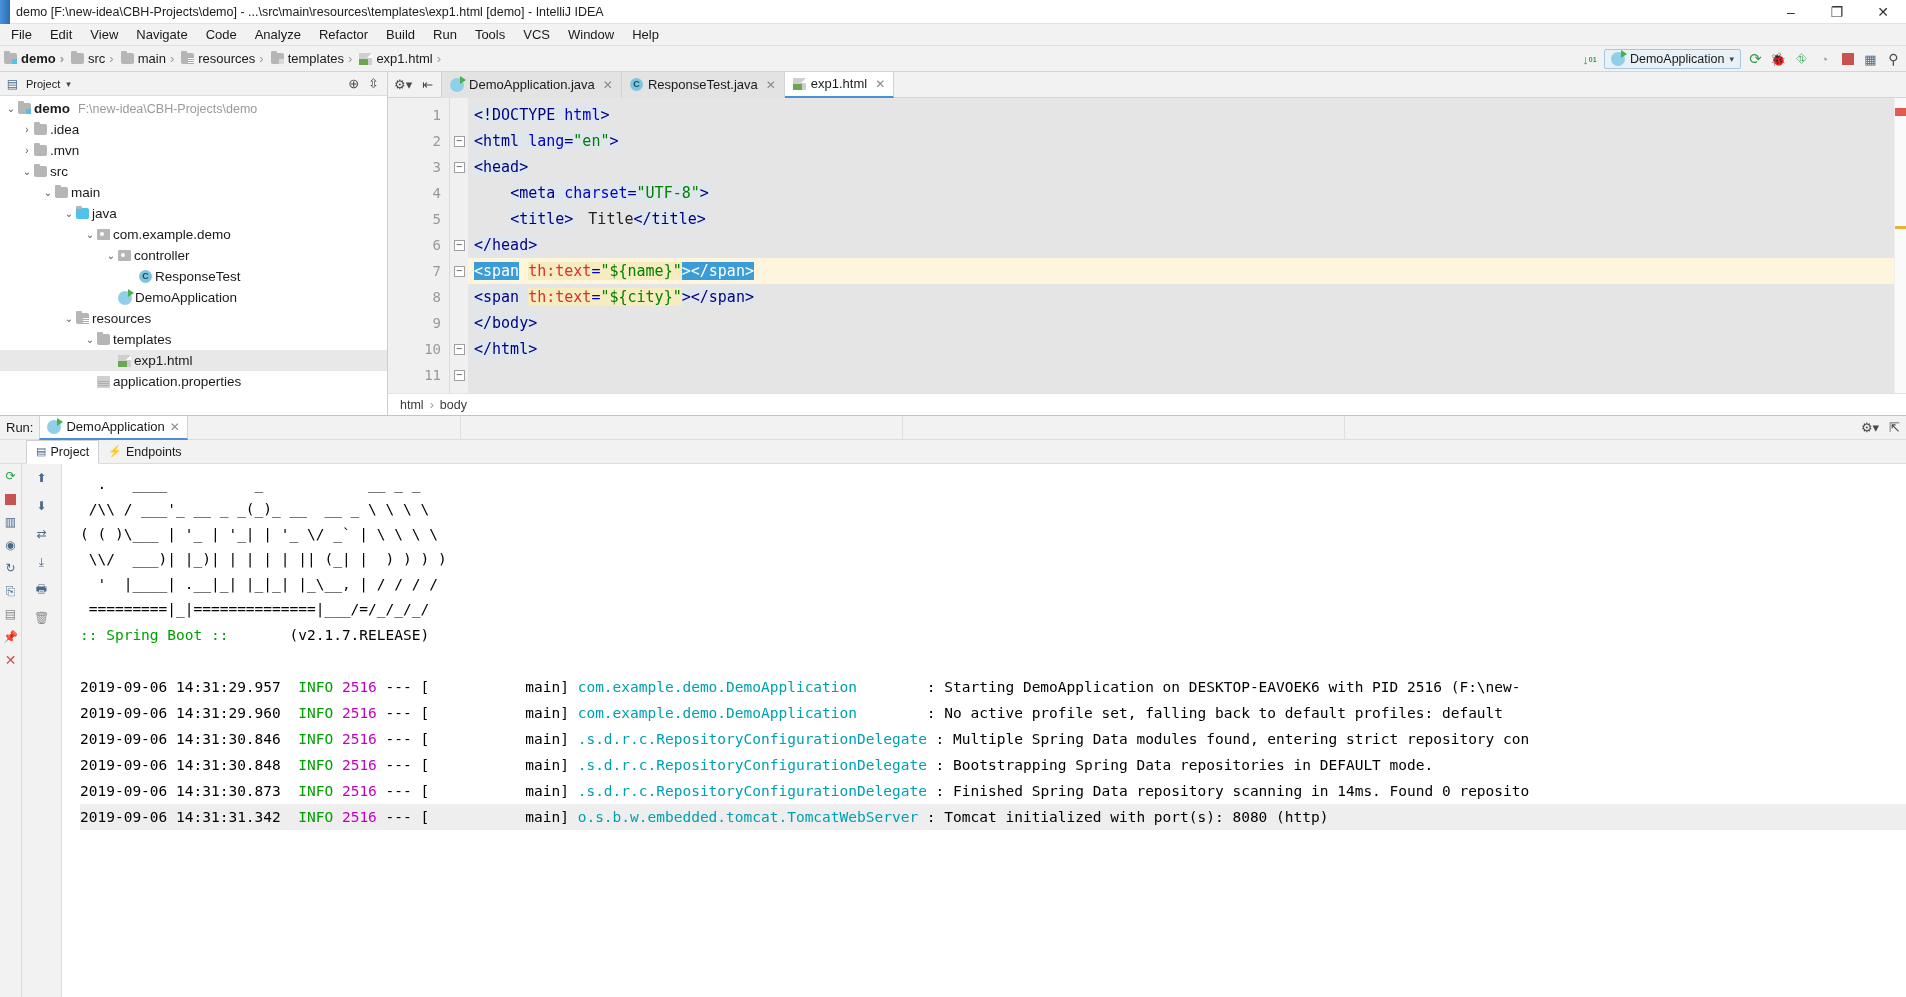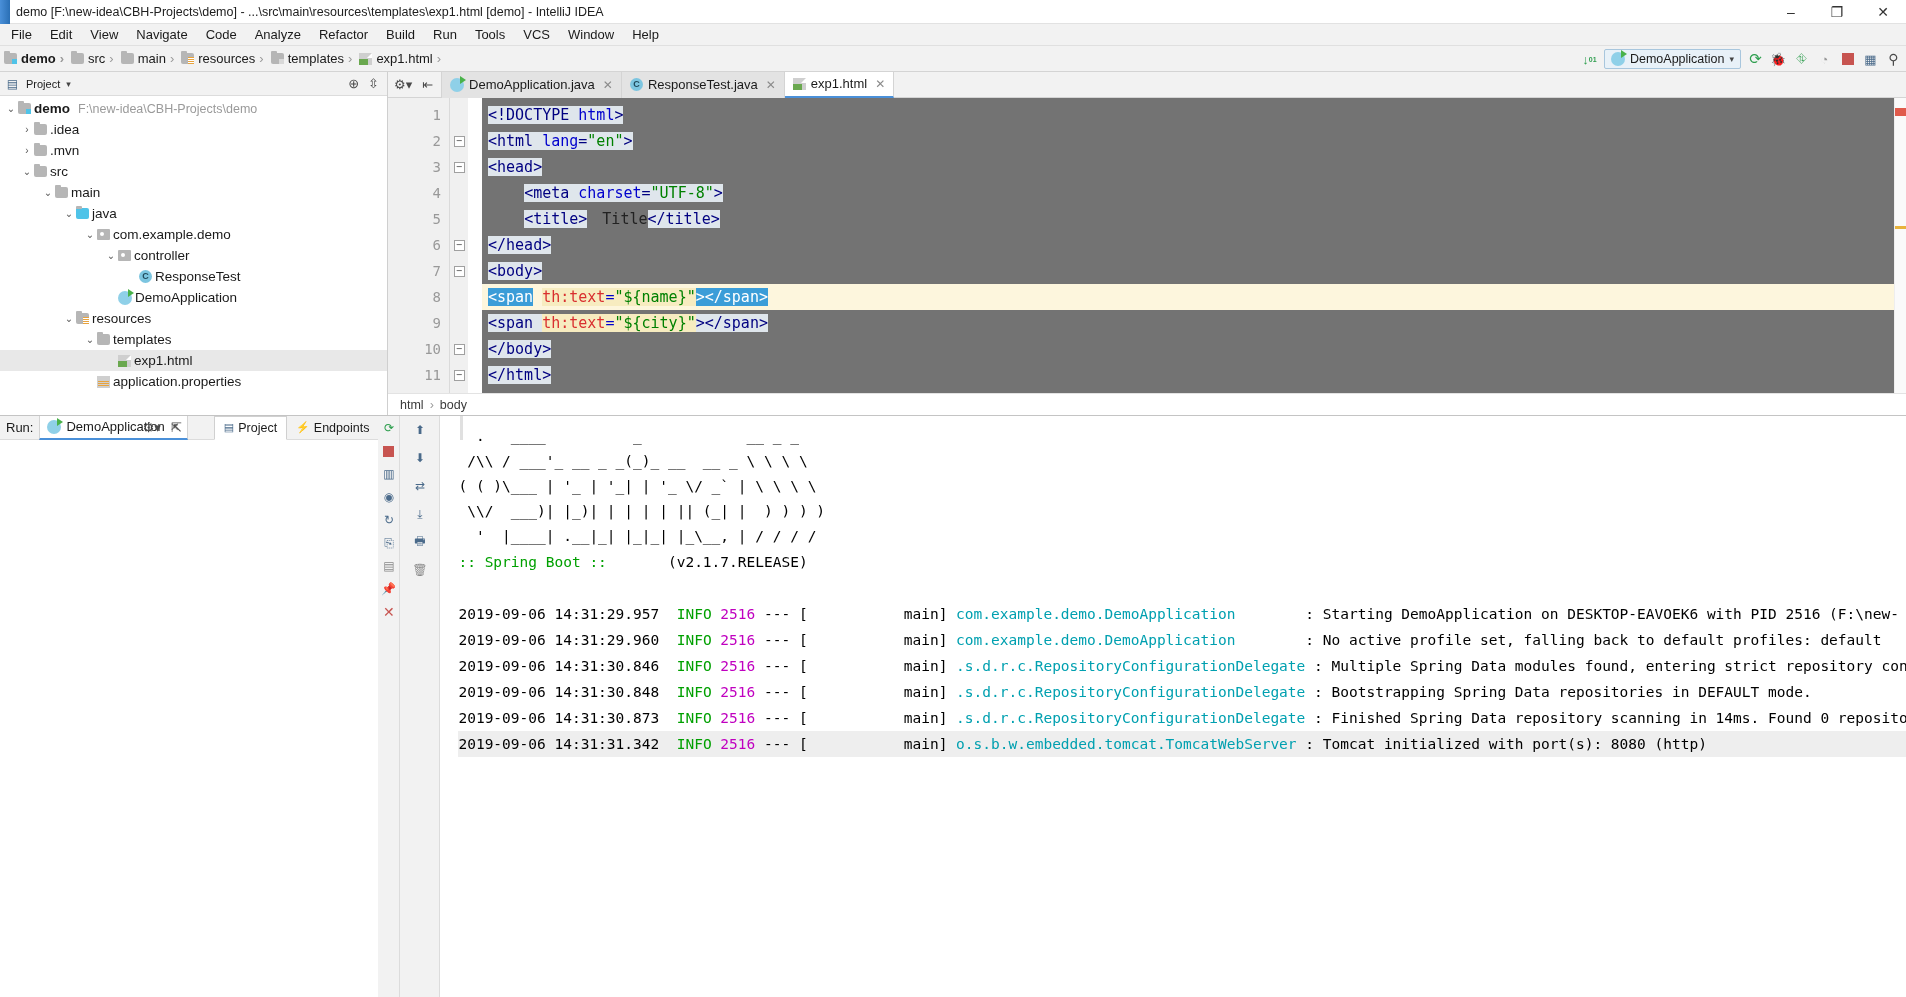--- a/index.html
+++ b/index.html
@@ -83,40 +83,40 @@
   .tab .x { color:#8a8a8a; font-size:12px; margin-left:3px; }
 
   .codewrap { flex:1; display:flex; position:relative; overflow:hidden;
     font-family:"DejaVu Sans Mono", monospace; font-size:15px; }
   .gutter { width:62px; background:#f0f0f0; border-right:1px solid #dadada; padding-top:4px; flex:none; }
   .gnum { height:26px; line-height:26px; text-align:right; padding-right:8px; color:#999; font-size:14px; }
   .folds { width:18px; background:#f0f0f0; padding-top:4px; flex:none; position:relative; }
   .fold { height:26px; display:flex; align-items:center; justify-content:center; }
   .foldbox { width:11px; height:11px; border:1px solid #a0a0a0; background:#fff;
     display:flex; align-items:center; justify-content:center; font-size:10px; color:#555; line-height:1; }
-  .code { flex:1; padding-top:4px; position:relative; background:#737373;margin-left:14px; }
+  .code { flex:1; padding-top:4px; position:relative; background:#e5e5e5; }
   .cline { height:26px; line-height:26px; white-space:pre; padding-left:6px; }
   .cline.hl { background:#fdf6dd; }
   .tagb { color:#000080; }
   .attr { color:#d92f2f; }
   .val { color:#008000; }
   .txt { color:#222;padding-left:15px; }
   .blue { color:#0000cc; }
   .selbg { background:#3b9dd8; color:#fff; }
   .kwbg { background:#f7ecc0; }
   .lightsel { background:#dfe6ec; }
 
   .bcrumb2 { height:22px; display:flex; align-items:center; gap:6px; padding-left:12px;
     font-size:12.5px; color:#3a3a3a; border-top:1px solid #e3e3e3; background:#fff; }
   .bcrumb2 .sep { color:#9a9a9a; }
 
   .rmark { position:absolute; right:0; width:12px; }
 
   
-  .runpanel { border-top:1px solid #c4c4c4; background:#fff; height:calc(997px - 24px - 22px - 26px - 343px); display:flex; flex-direction:row; }
+  .runpanel { border-top:1px solid #c4c4c4; background:#fff; height:calc(997px - 24px - 22px - 26px - 343px); display:flex; flex-direction:column; }
   .run-header { height:24px; display:flex; align-items:center; background:#f2f2f2;
     border-bottom:1px solid #dcdcdc; position:relative; }
   .run-label { font-size:13px; padding:0 6px 0 6px; }
   .run-tab { display:flex; align-items:center; gap:5px; height:24px; padding:0 7px;
     background:#ffffff; border-left:1px solid #d4d4d4; border-right:1px solid #d4d4d4;
     border-bottom:2px solid #4a90d9; font-size:13px; }
   .run-tab .x { color:#8a8a8a; font-size:12px; }
   .run-hdr-right { position:absolute; right:6px; display:flex; gap:10px; color:#4a4a4a; font-size:13px; }
   .run-splits { position:absolute; left:460px; right:120px; top:0; height:24px;
     display:flex; }
@@ -371,21 +371,20 @@
           </div>
       </div>
 
       <div class="code">
         <div class="cline"><span class="lightsel"><span class="tagb">&lt;!DOCTYPE </span><span class="blue">html</span><span class="tagb">&gt;</span></span></div>
         <div class="cline"><span class="lightsel"><span class="tagb">&lt;html </span><span class="blue">lang</span><span class="tagb">=</span><span class="val">"en"</span><span class="tagb">&gt;</span></span></div>
         <div class="cline"><span class="lightsel"><span class="tagb">&lt;head&gt;</span></span></div>
         <div class="cline">    <span class="lightsel"><span class="tagb">&lt;meta </span><span class="blue">charset</span><span class="tagb">=</span><span class="val">"UTF-8"</span><span class="tagb">&gt;</span></span></div>
         <div class="cline">    <span class="lightsel"><span class="tagb">&lt;title&gt;</span></span><span class="txt">Title</span><span class="lightsel"><span class="tagb">&lt;/title&gt;</span></span></div>
         <div class="cline"><span class="lightsel"><span class="tagb">&lt;/head&gt;</span></span></div>
-        <div class="cline"><span class="lightsel"><span class="tagb">&lt;body&gt;</span></span></div>
         <div class="cline hl"><span class="selbg">&lt;span</span> <span class="kwbg"><span class="attr">th:text</span><span class="blue">=</span><span class="val">"${name}"</span></span><span class="selbg">&gt;&lt;/span&gt;</span></div>
         <div class="cline"><span class="lightsel"><span class="tagb">&lt;span </span></span><span class="kwbg"><span class="attr">th:text</span><span class="blue">=</span><span class="val">"${city}"</span></span><span class="lightsel"><span class="tagb">&gt;&lt;/span&gt;</span></span></div>
         <div class="cline"><span class="lightsel"><span class="tagb">&lt;/body&gt;</span></span></div>
         <div class="cline"><span class="lightsel"><span class="tagb">&lt;/html&gt;</span></span></div>
       </div>
 
       <div class="rmark" style="top:0;bottom:0;background:#fafafa;border-left:1px solid #eee;">
         <div style="height:8px;width:12px;background:#e05b4c;margin-top:10px;"></div>
         <div style="height:3px;width:12px;background:#e8b33d;margin-top:110px;"></div>
       </div>
@@ -452,20 +451,21 @@
       <span class="rail-ico" style="color:#4a6a8a;">🖶</span>
       <span class="rail-ico" style="color:#8a8a8a;">🗑</span>
     </div>
 
     <div class="console">
       <div class="cl banner">  .   ____          _            __ _ _</div>
       <div class="cl banner"> /\\ / ___'_ __ _ _(_)_ __  __ _ \ \ \ \</div>
       <div class="cl banner">( ( )\___ | '_ | '_| | '_ \/ _` | \ \ \ \</div>
       <div class="cl banner"> \\/  ___)| |_)| | | | | || (_| |  ) ) ) )</div>
       <div class="cl banner">  '  |____| .__|_| |_|_| |_\__, | / / / /</div>
+      <div class="cl banner"> =========|_|==============|___/=/_/_/_/</div>
       <div class="cl"><span class="g">:: Spring Boot ::</span>       <span>(v2.1.7.RELEASE)</span></div>
       <div class="cl"> </div>
 
       <div class="cl"><span>2019-09-06 14:31:29.957</span>  <span class="g">INFO</span> <span class="m">2516</span> <span>---</span> <span>[</span>           <span>main]</span> <span class="c">com.example.demo.DemoApplication</span>        : <span>Starting DemoApplication on DESKTOP-EAVOEK6 with PID 2516 (F:\new-</span></div>
 
       <div class="cl"><span>2019-09-06 14:31:29.960</span>  <span class="g">INFO</span> <span class="m">2516</span> <span>---</span> <span>[</span>           <span>main]</span> <span class="c">com.example.demo.DemoApplication</span>        : <span>No active profile set, falling back to default profiles: default</span></div>
 
       <div class="cl"><span>2019-09-06 14:31:30.846</span>  <span class="g">INFO</span> <span class="m">2516</span> <span>---</span> <span>[</span>           <span>main]</span> <span class="c">.s.d.r.c.RepositoryConfigurationDelegate</span> : <span>Multiple Spring Data modules found, entering strict repository con</span></div>
 
       <div class="cl"><span>2019-09-06 14:31:30.848</span>  <span class="g">INFO</span> <span class="m">2516</span> <span>---</span> <span>[</span>           <span>main]</span> <span class="c">.s.d.r.c.RepositoryConfigurationDelegate</span> : <span>Bootstrapping Spring Data repositories in DEFAULT mode.</span></div>

